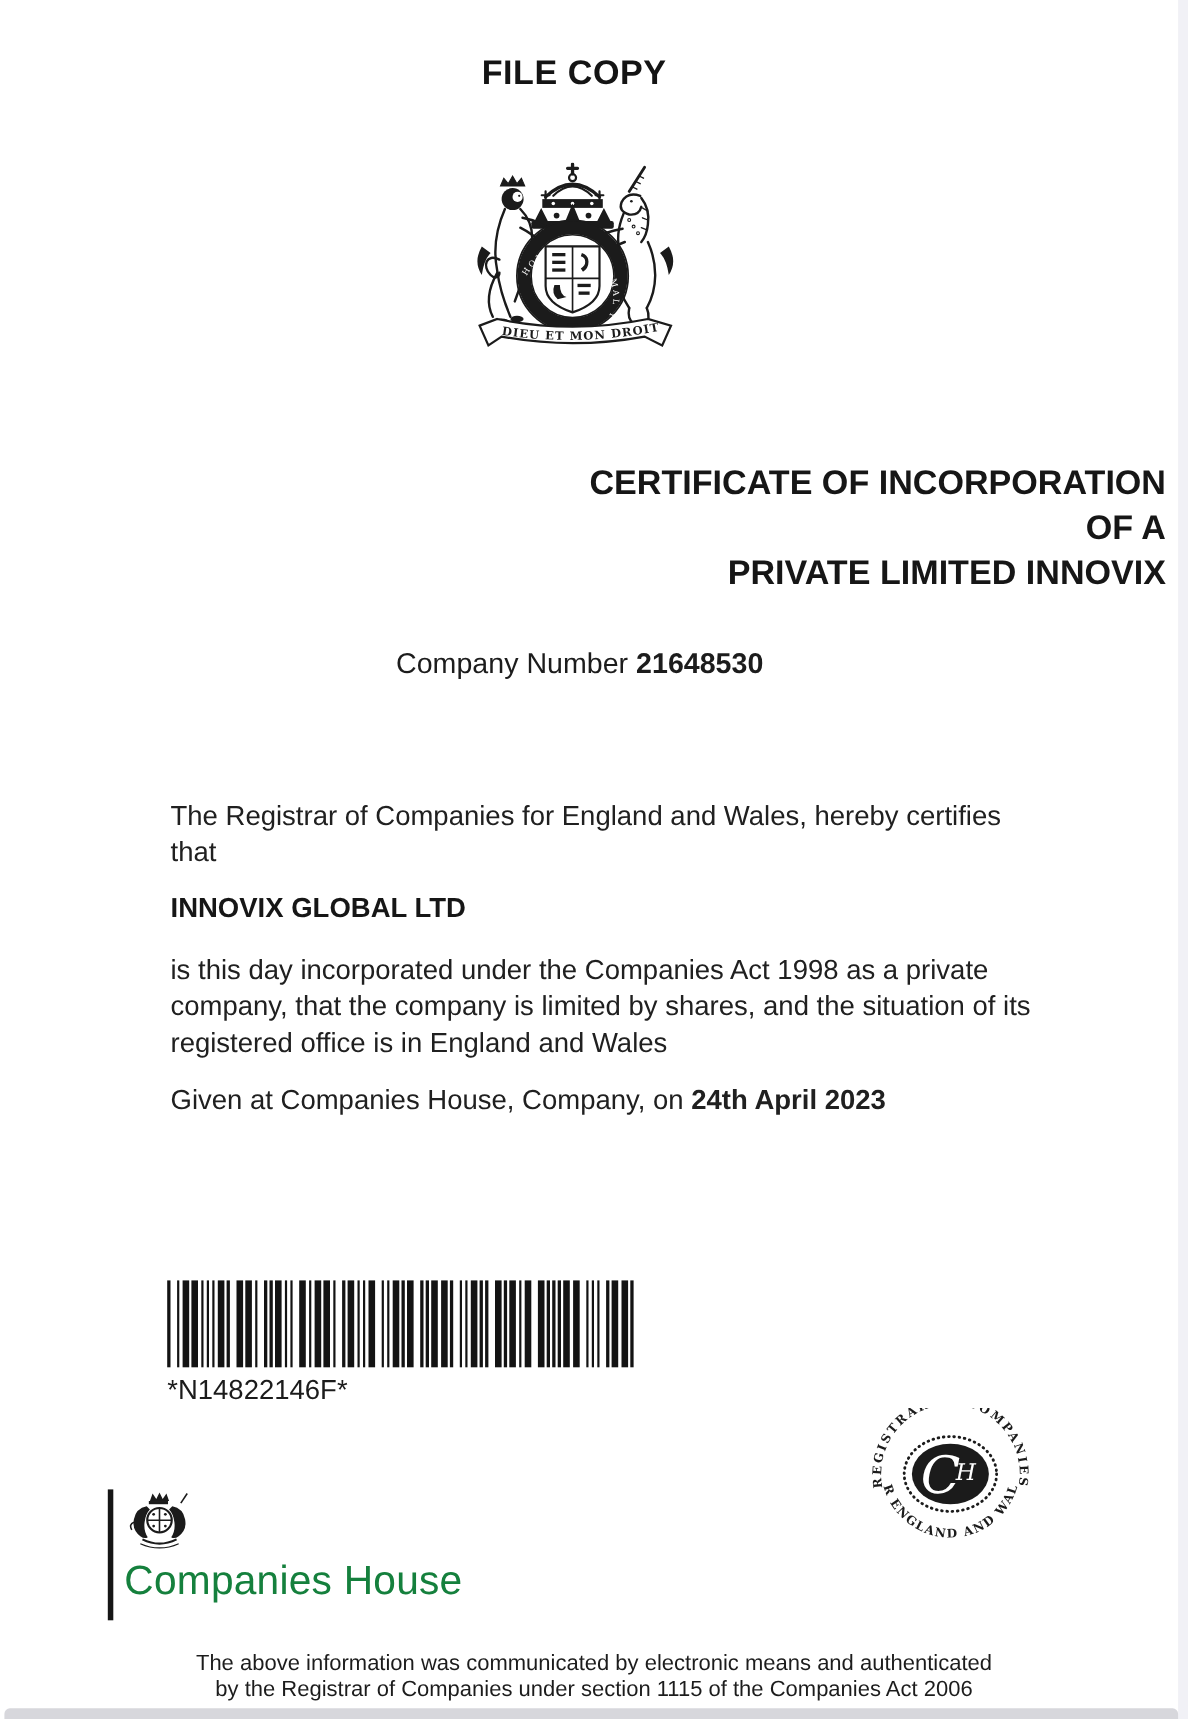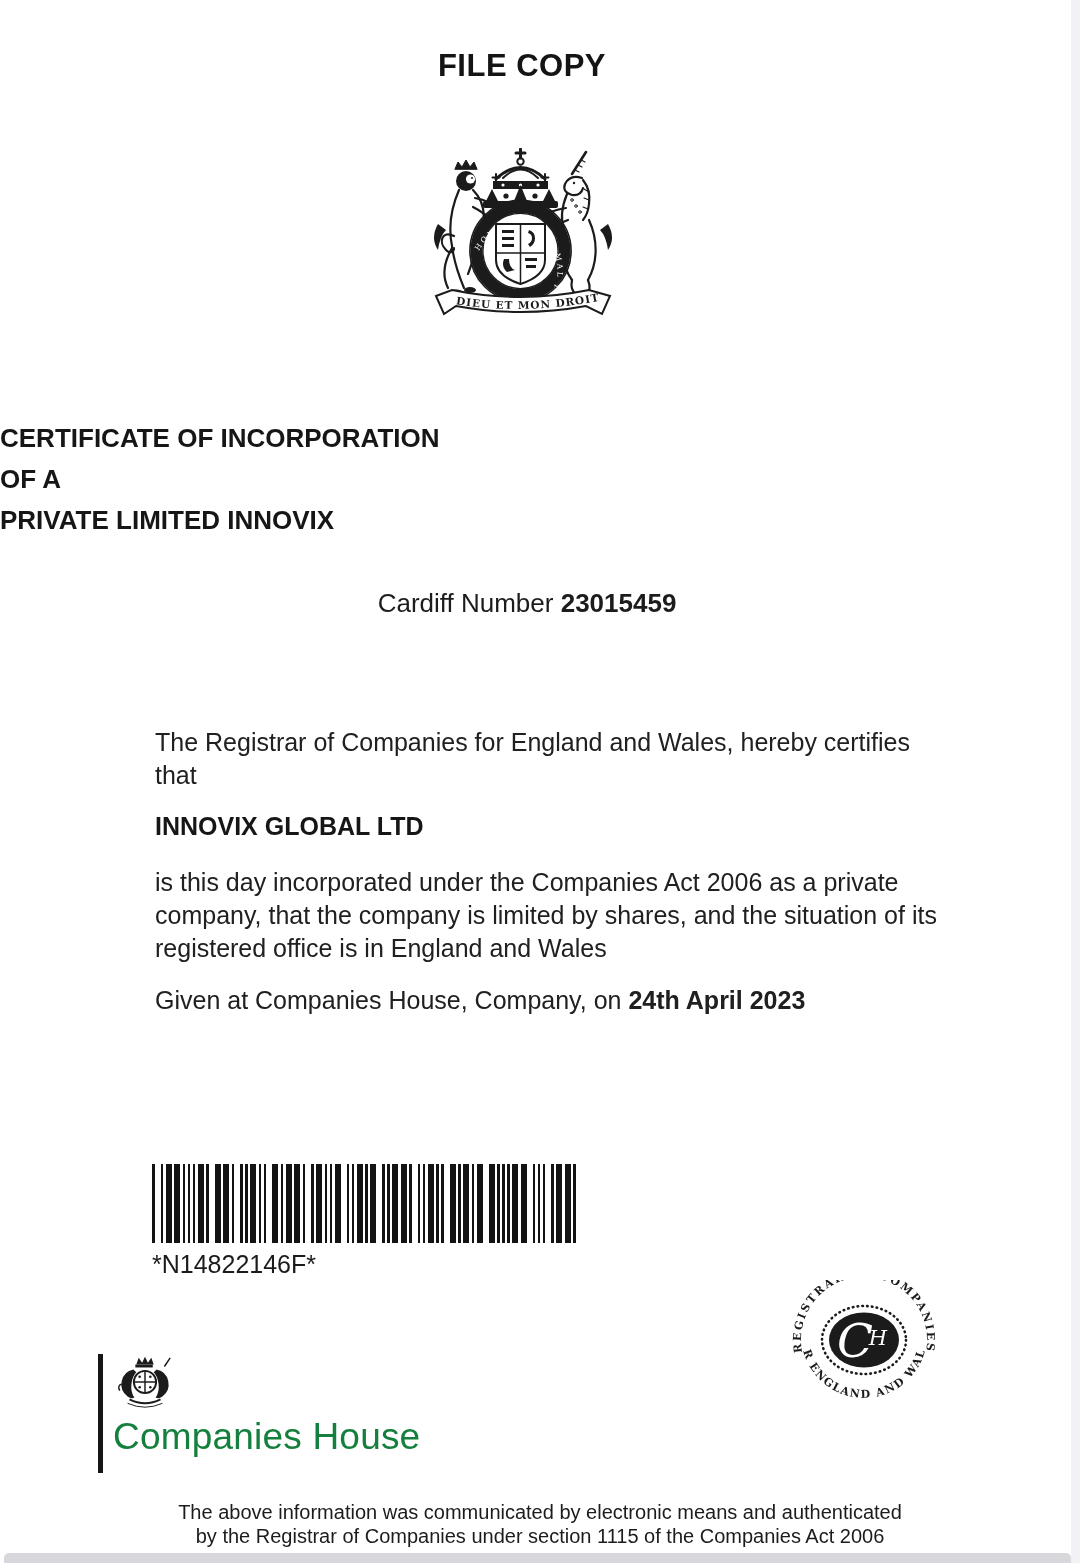--- a/index.html
+++ b/index.html
@@ -8,22 +8,22 @@
   .page {
     position:relative; width:1080px; height:1563px; background:#ffffff;
     overflow:hidden; margin:0 auto;
   }
   .file-copy {
     position:absolute; top:48px; left:0; width:1044px; text-align:center;
     font-size:31px; font-weight:bold; letter-spacing:.5px; color:#141414;
   }
   .arms { position:absolute; left:426px; top:148px; }
   .cert-title {
-    position:absolute; top:418px; left:0; width:1060px; text-align:left;
-    font-size:26px; font-weight:bold; line-height:41px; color:#161616;
+    position:absolute; top:418px; left:0; width:1060px; text-align:right;
+    font-size:31px; font-weight:bold; line-height:41px; color:#161616;
   }
   .company-number {
     position:absolute; top:588px; left:0; width:1054px; text-align:center;
     font-size:26px; color:#1c1c1c;
   }
   .company-number b { font-weight:bold; }
   .bodyblock { position:absolute; left:155px; width:840px; font-size:25px; line-height:33px; color:#202020; }
   .prewrap { white-space:pre-line; }
   .p1 { top:726px; }
   .cname { top:810px; font-weight:bold; font-size:25px; color:#161616; }
@@ -152,26 +152,26 @@
       </text>
     </svg>
   </div>
 
   <div class="cert-title">
     <div>CERTIFICATE OF INCORPORATION</div>
     <div>OF A</div>
     <div>PRIVATE LIMITED INNOVIX</div>
   </div>
 
-  <div class="company-number"><span>Cardiff Number </span><b>23015459</b></div>
+  <div class="company-number"><span>Company Number </span><b>21648530</b></div>
 
   <div class="bodyblock prewrap p1">The Registrar of Companies for England and Wales, hereby certifies
 that</div>
   <div class="bodyblock cname">INNOVIX GLOBAL LTD</div>
-  <div class="bodyblock prewrap p2">is this day incorporated under the Companies Act 2006 as a private
+  <div class="bodyblock prewrap p2">is this day incorporated under the Companies Act 1998 as a private
 company, that the company is limited by shares, and the situation of its
 registered office is in England and Wales</div>
   <div class="bodyblock given"><span>Given at Companies House, Company, on </span><b>24th April 2023</b></div>
 
   <div class="barcode">
       <span class="bc-bar" style="width: 2.5px; flex: 0 0 auto;"></span>
       <span class="bc-space" style="width: 6px; flex: 0 0 auto;"></span>
       <span class="bc-bar" style="width: 2.5px; flex: 0 0 auto;"></span>
       <span class="bc-space" style="width: 2.5px; flex: 0 0 auto;"></span>
       <span class="bc-bar" style="width: 6px; flex: 0 0 auto;"></span>

